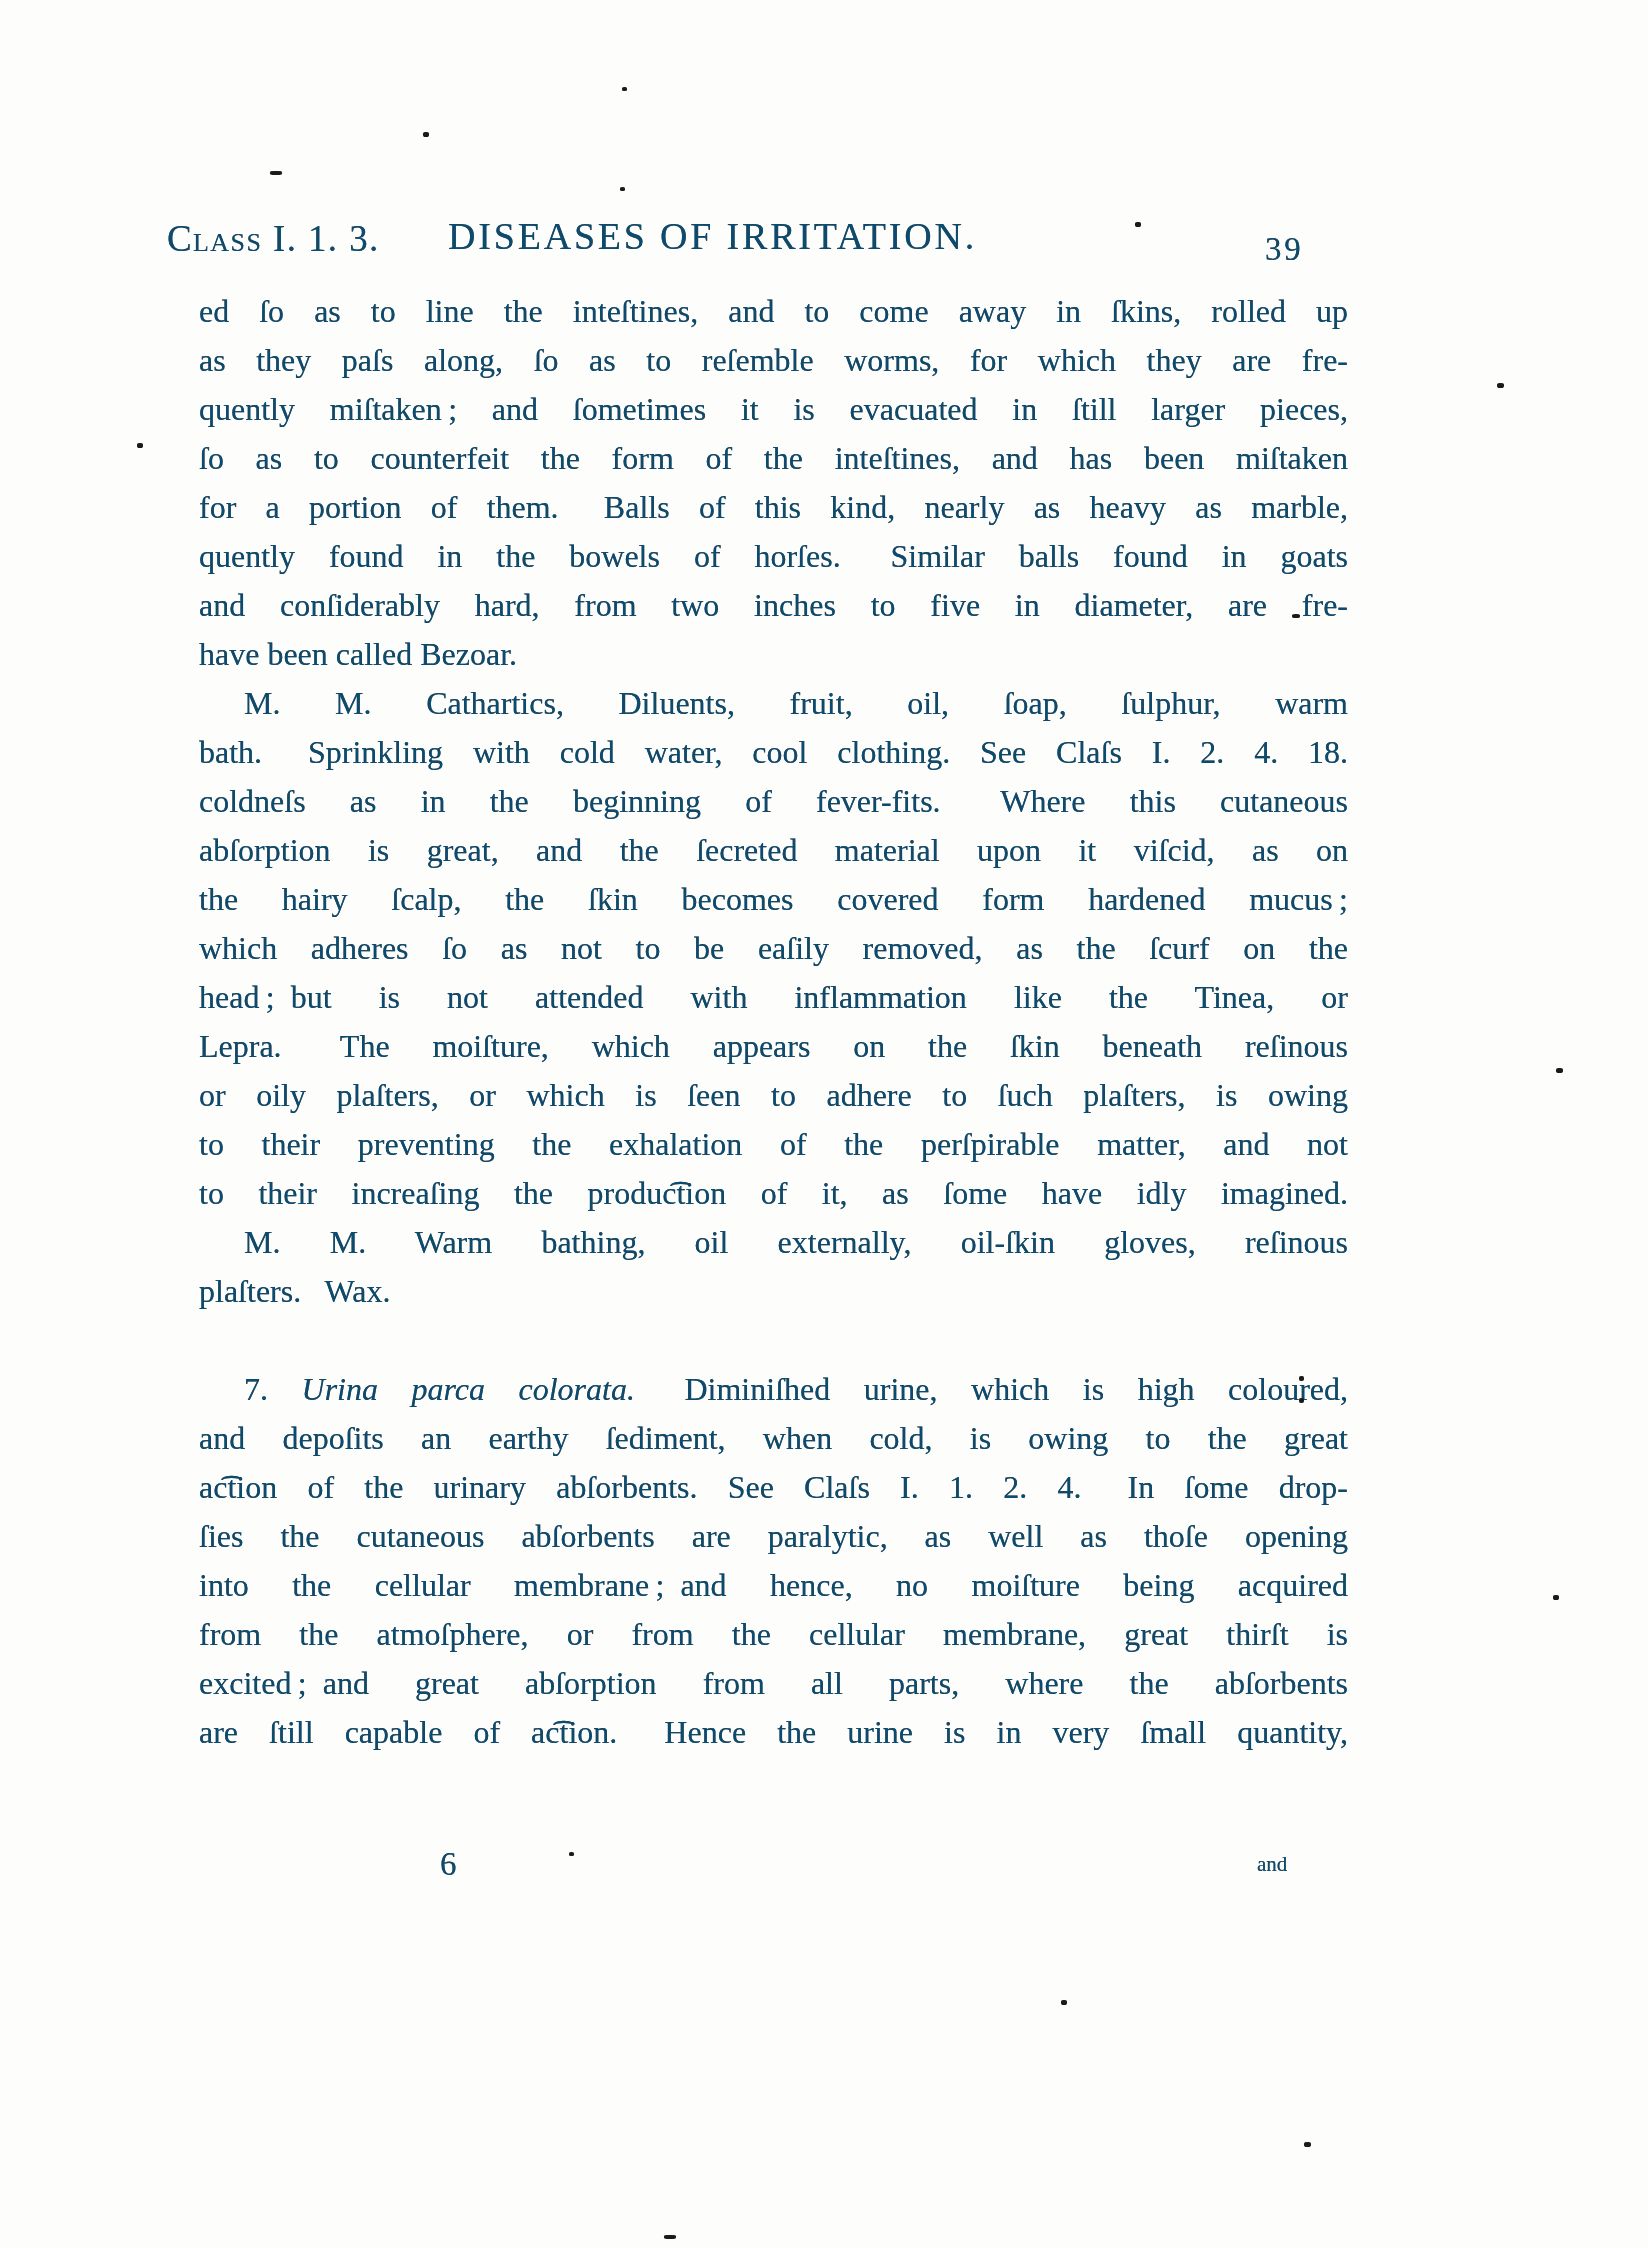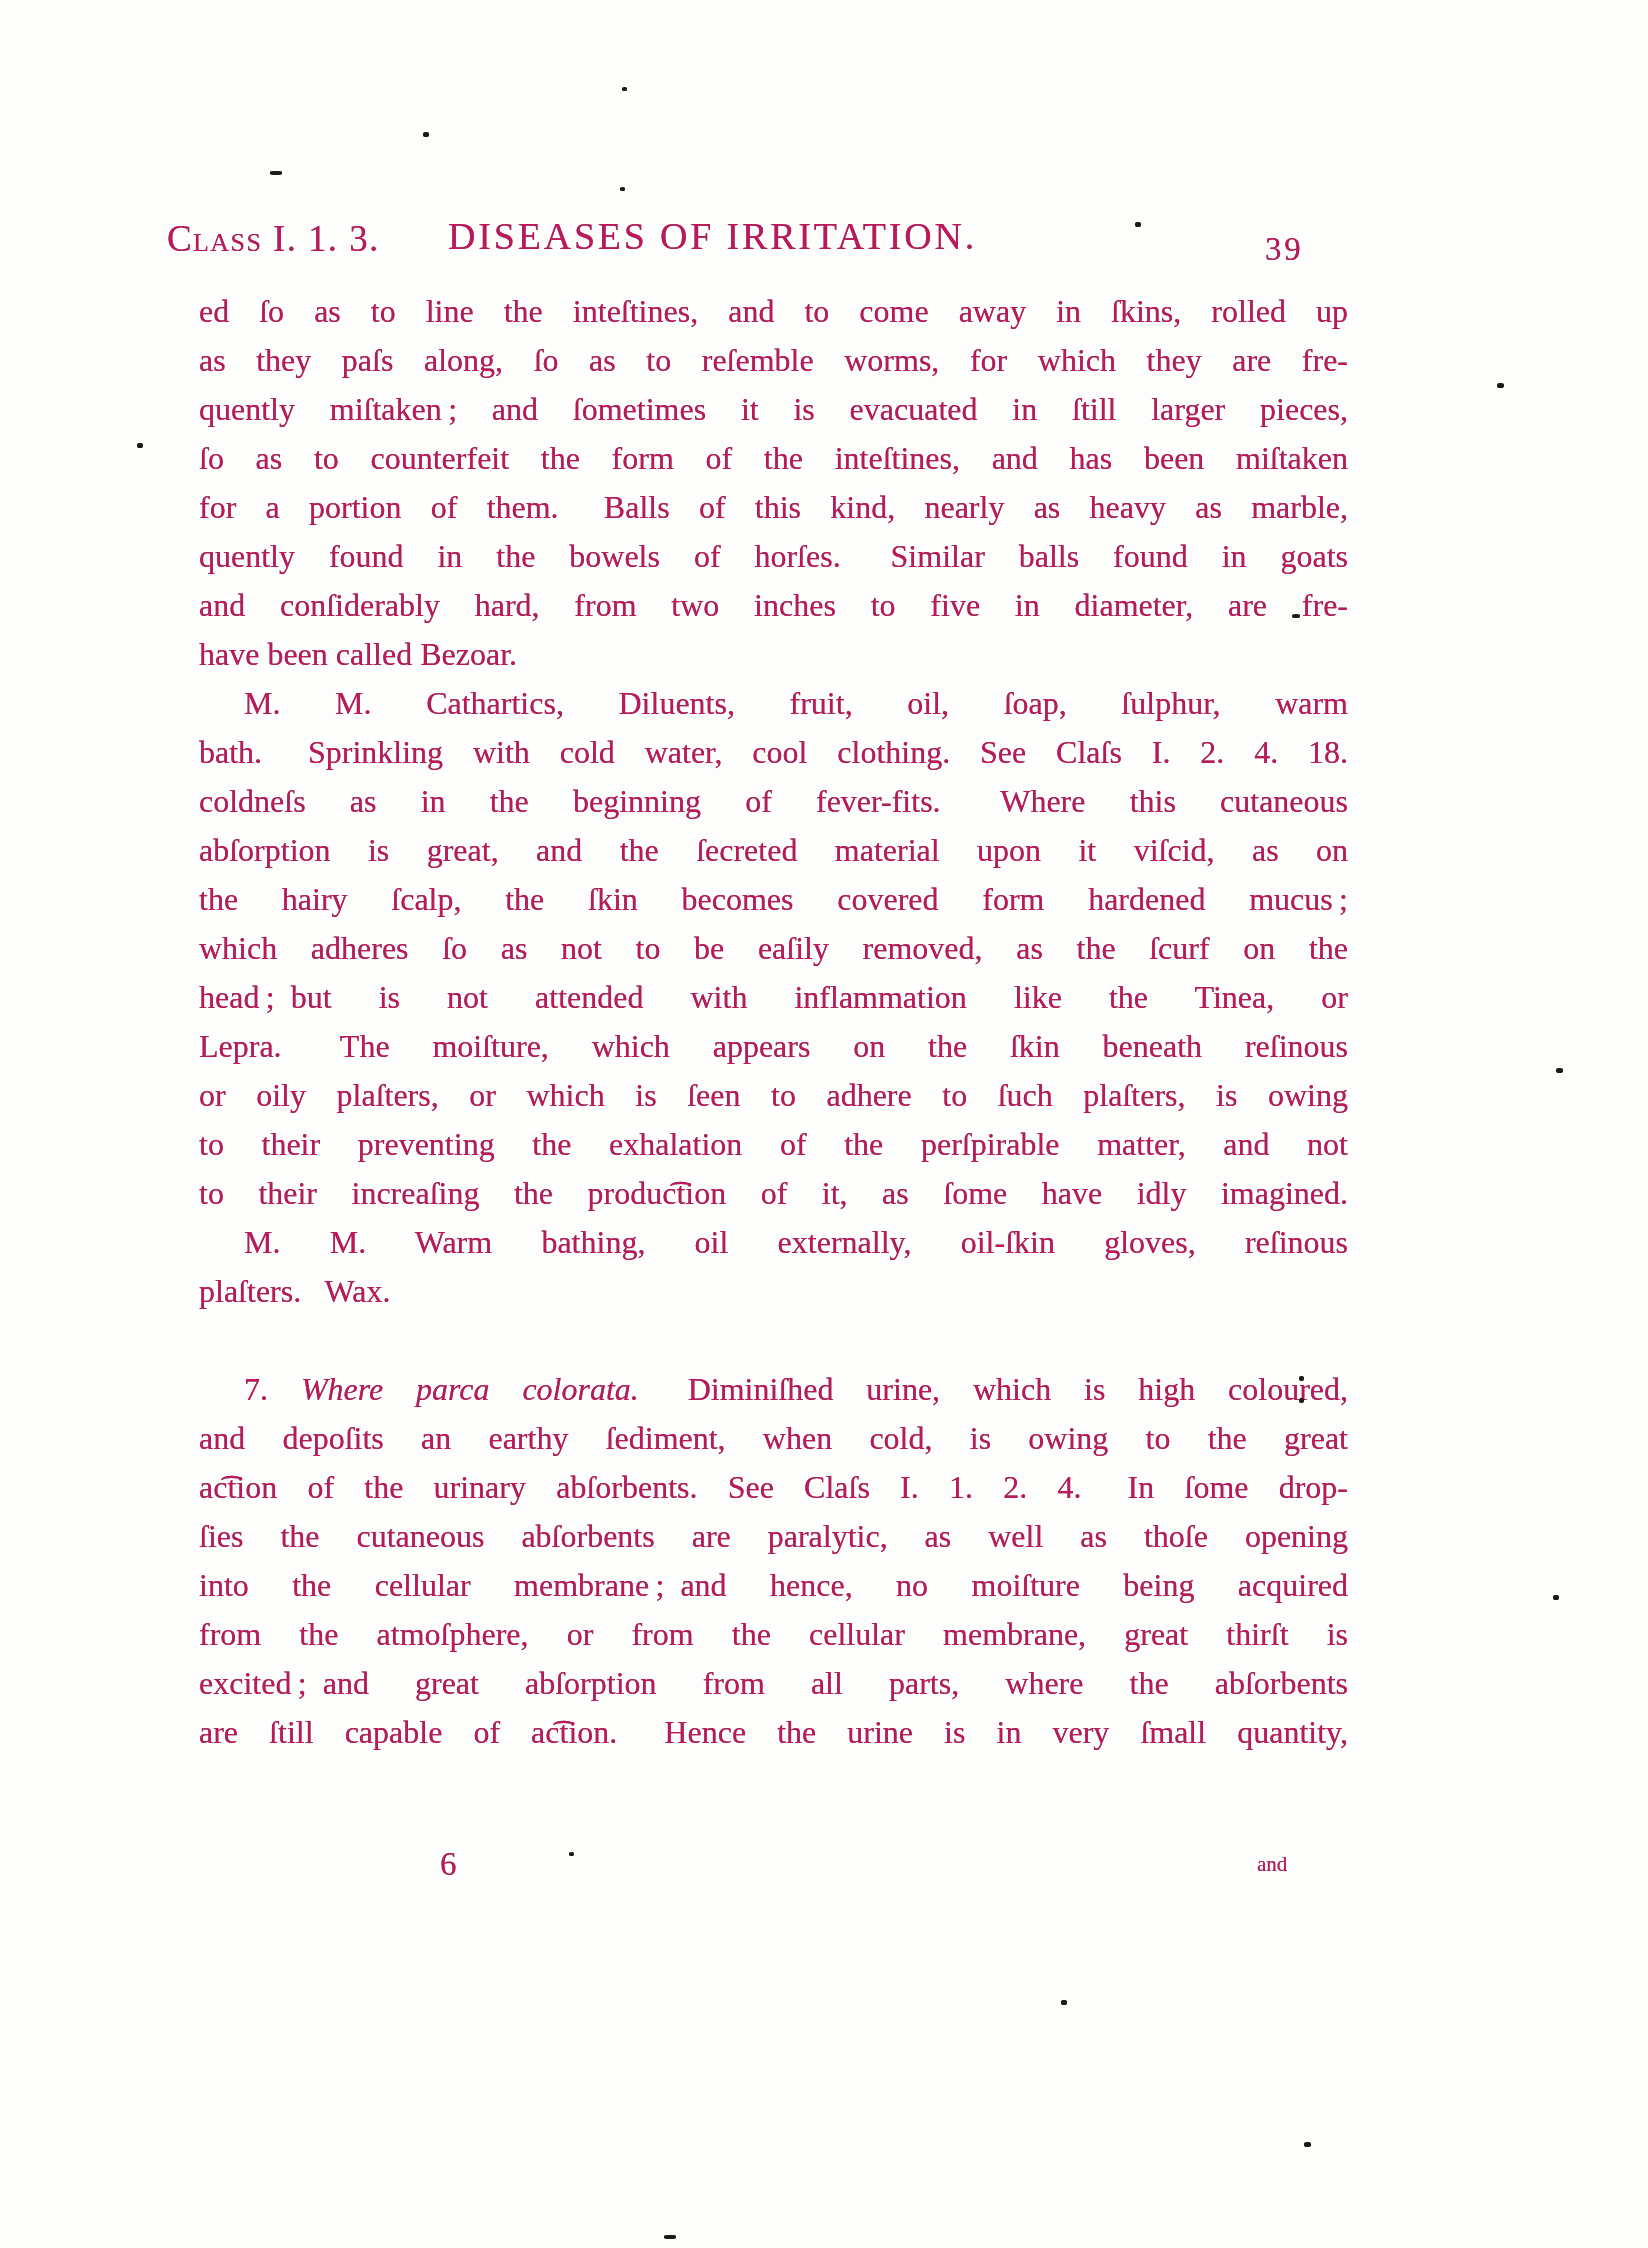--- a/index.html
+++ b/index.html
@@ -51,21 +51,21 @@
     font-size:21px;line-height:49px;
   }
   .speck{
     position:absolute;background:#1d1916;border-radius:50%;
     box-shadow:0 0 0.5px rgba(25,20,18,.6);
   }
 </style>
 </head>
 <body>
 
-<div class="page" style="background: rgb(253, 253, 252); color: #be185d;">
+<div class="page" style="background: rgb(253, 253, 252); color: #0c4a6e;">
   <div class="class-label">Class I. 1. 3.</div>
   <div class="title">DISEASES OF IRRITATION.</div>
   <div class="page-number">39</div>
 
   <div class="body-text">
       <div class="line"><span>ed ſo as to line the inteſtines, and to come away in ſkins, rolled up</span></div>
       <div class="line"><span>as they paſs along, ſo as to reſemble worms, for which they are fre-</span></div>
       <div class="line"><span>quently miſtaken ; and ſometimes it is evacuated in ſtill larger pieces,</span></div>
       <div class="line"><span>ſo as to counterfeit the form of the inteſtines, and has been miſtaken</span></div>
       <div class="line"><span>for a portion of them.  Balls of this kind, nearly as heavy as marble,</span></div>
@@ -78,21 +78,21 @@
       <div class="line"><span>abſorption is great, and the ſecreted material upon it viſcid, as on</span></div>
       <div class="line"><span>the hairy ſcalp, the ſkin becomes covered form hardened mucus ;</span></div>
       <div class="line"><span>which adheres ſo as not to be eaſily removed, as the ſcurf on the</span></div>
       <div class="line"><span>head ; but is not attended with inflammation like the Tinea, or</span></div>
       <div class="line"><span>Lepra.  The moiſture, which appears on the ſkin beneath reſinous</span></div>
       <div class="line"><span>or oily plaſters, or which is ſeen to adhere to ſuch plaſters, is owing</span></div>
       <div class="line"><span>to their preventing the exhalation of the perſpirable matter, and not</span></div>
       <div class="line"><span>to their increaſing the produc͡tion of it, as ſome have idly imagined.</span></div>
       <div class="line in"><span>M. M. Warm bathing, oil externally, oil-ſkin gloves, reſinous</span></div>
       <div class="line nj"><span>plaſters.  Wax.</span></div>
-      <div class="line in gp"><span>7. </span><span class="it">Where parca colorata.</span><span>  Diminiſhed urine, which is high coloured,</span></div>
+      <div class="line in gp"><span>7. </span><span class="it">Urina parca colorata.</span><span>  Diminiſhed urine, which is high coloured,</span></div>
       <div class="line"><span>and depoſits an earthy ſediment, when cold, is owing to the great</span></div>
       <div class="line"><span>ac͡tion of the urinary abſorbents. See Claſs I. 1. 2. 4.  In ſome drop-</span></div>
       <div class="line"><span>ſies the cutaneous abſorbents are paralytic, as well as thoſe opening</span></div>
       <div class="line"><span>into the cellular membrane ; and hence, no moiſture being acquired</span></div>
       <div class="line"><span>from the atmoſphere, or from the cellular membrane, great thirſt is</span></div>
       <div class="line"><span>excited ; and great abſorption from all parts, where the abſorbents</span></div>
       <div class="line"><span>are ſtill capable of ac͡tion.  Hence the urine is in very ſmall quantity,</span></div>
     </div>
 
   <div class="sig">6</div>

